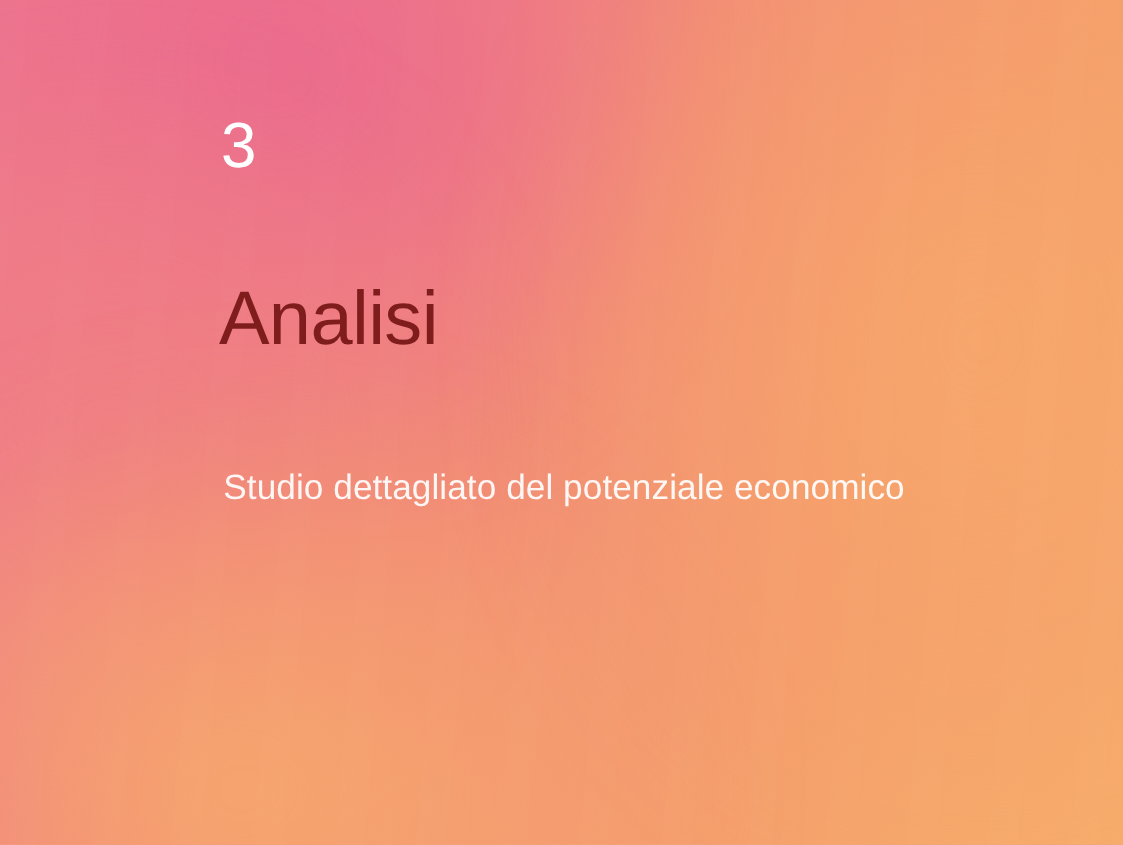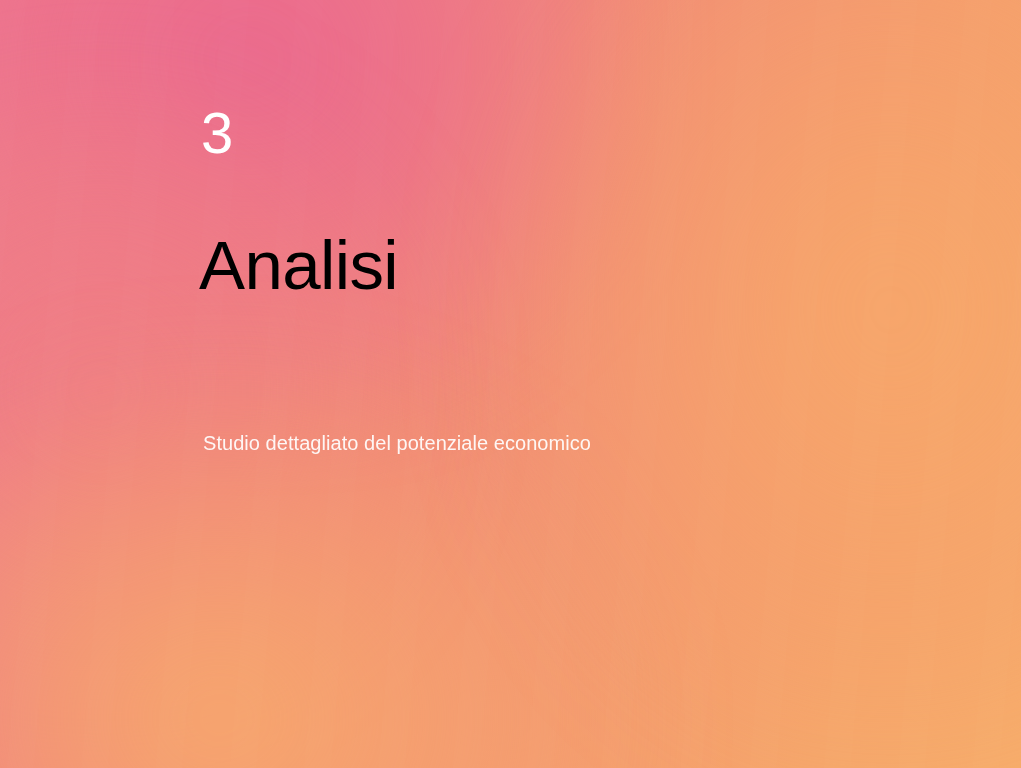--- a/index.html
+++ b/index.html
@@ -124,42 +124,42 @@
     font-size: 58px;
     font-weight: 300;
     line-height: 1;
     color: #ffffff;
     letter-spacing: 0.4px;
     font-family: "Liberation Sans", sans-serif;
   }
 
   .headline {
     position: absolute;
-    top: 232px;
+    top: 256px;
     left: -2px;
     margin: 0;
     font-size: 69px;
     font-weight: 300;
     line-height: 67px;
-    color: #000000;
+    color: #7f1d1d;
     letter-spacing: -0.6px;
     white-space: nowrap;
     font-family: "Liberation Sans", sans-serif;
   }
 
   .headline-line {
     display: block;
   }
 
   .subtitle {
     position: absolute;
     top: 427px;
     left: 2px;
     margin: 0;
-    font-size: 20px;
+    font-size: 32px;
     font-weight: 400;
     line-height: 32px;
     color: rgba(255,255,255,0.92);
     letter-spacing: 0.05px;
     white-space: nowrap;
     font-family: "Liberation Sans", sans-serif;
   }
 
   .subtitle-line {
     display: block;

